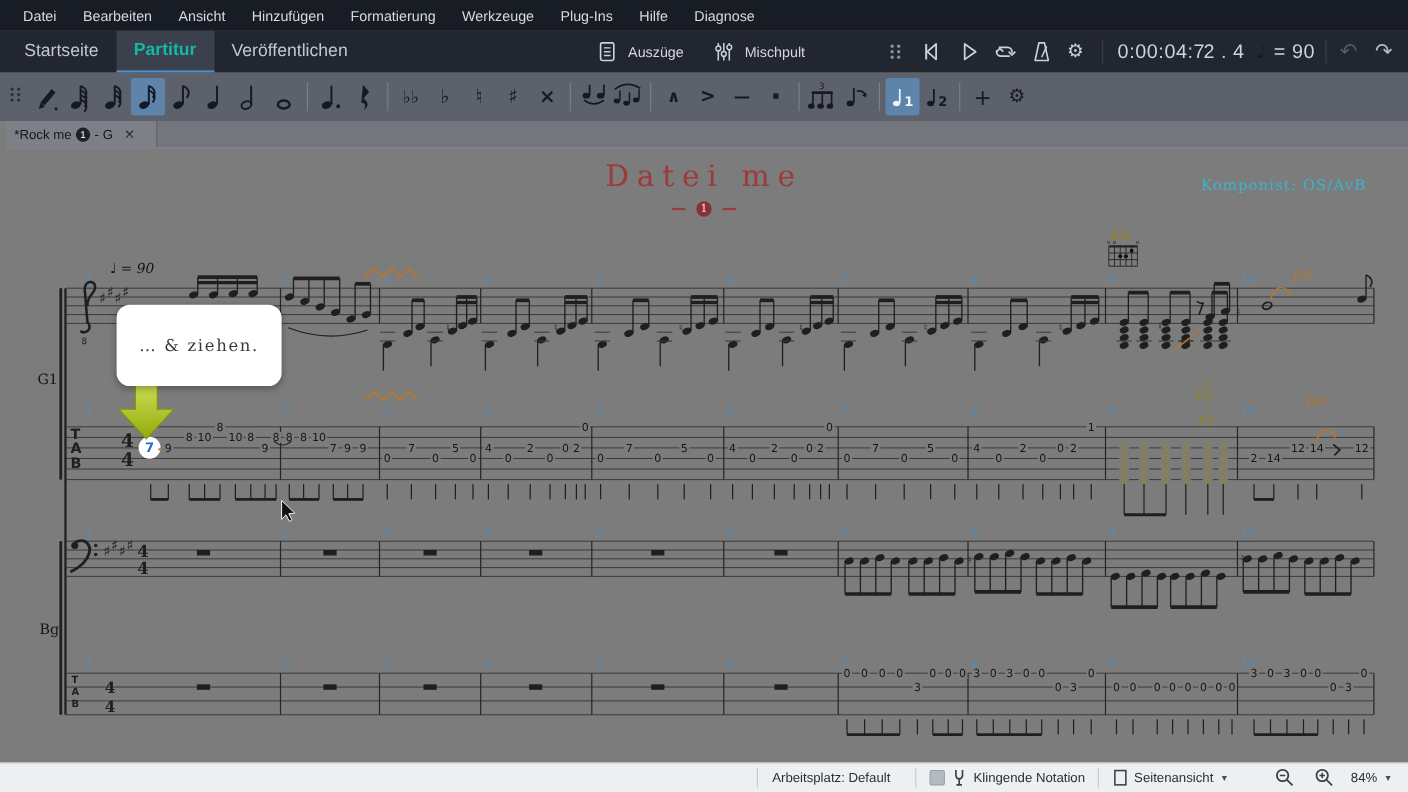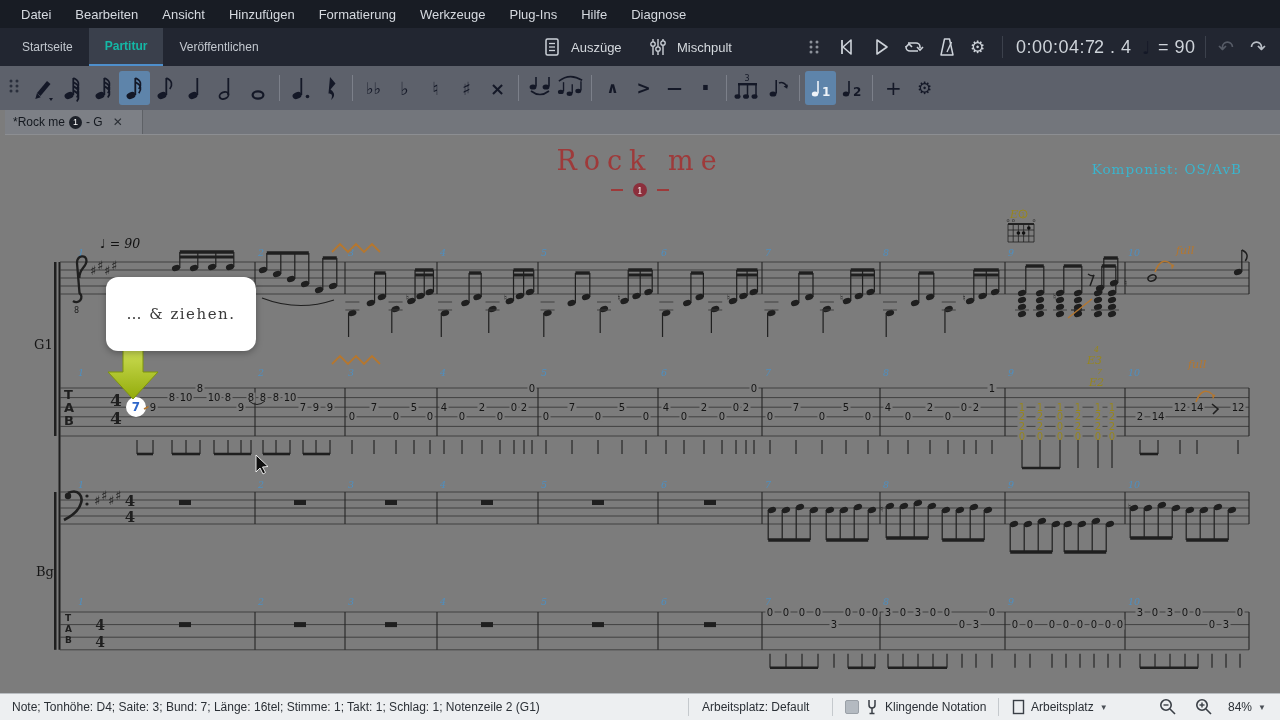--- a/index.html
+++ b/index.html
@@ -8,21 +8,21 @@
   #app { position:relative; width:1280px; height:720px; }
 
   
   .menubar { position:absolute; left:0; top:0; width:1280px; height:28px;
              background:#181c24; display:flex; align-items:center; padding-left:10px; gap:2px; }
   .menubar .mitem { color:#d6dae0; font-size:13px; padding:4px 11px; cursor:default; }
 
   
   .toolbar2 { position:absolute; left:0; top:28px; width:1280px; height:38px; background:#222631; }
   .apptabs { position:absolute; left:6px; top:0; height:38px; display:flex; }
-  .apptab { color:#c3c8cf; font-size:12px; padding:0 16px; height:38px; display:flex; align-items:center; }
+  .apptab { color:#c3c8cf; font-size:16px; padding:0 16px; height:38px; display:flex; align-items:center; }
   .apptab.active { color:#14b8a6; background:#3a404c; border-bottom:2px solid #4e8fcc; font-weight:bold; }
   .tb-item { position:absolute; top:0; height:38px; display:flex; align-items:center; gap:7px;
              color:#d5d9de; font-size:13px; }
   .tb-sep { position:absolute; top:8px; width:1px; height:22px; background:#3c414c; }
   .tbnum { color:#ced3d9; font-size:18px; letter-spacing:.5px; }
   .ticon { display:flex; align-items:center; justify-content:center; width:24px; height:24px; }
 
   
   .notebar { position:absolute; left:0; top:66px; width:1280px; height:44px; background:#5d616b;
              display:flex; align-items:center; padding-left:6px; }
@@ -1156,56 +1156,53 @@
         <g>
           <circle cx="136" cy="272" r="10" fill="#ffffff"></circle>
           <text x="136" y="276" font-family="DejaVu Sans" fill="#2e66c9" font-size="12px" font-weight="bold" text-anchor="middle">7</text>
           <line x1="144" y1="274" x2="156" y2="268" stroke="#b5772f" stroke-width="1.6"></line>
           <rect x="148.5" y="267.2" width="9" height="10" fill="#7c7c7c"></rect>
           <text x="153" y="275.7" font-family="DejaVu Sans" fill="#151515" font-size="10px" text-anchor="middle" font-weight="normal">9</text>
         </g>
         <polygon points="123,203 143,203 143,237 158,237 133,264 108,237 123,237" fill="url(#ag)" stroke="#7f950c" stroke-width="1"></polygon>
         <polygon points="256,320 256,337 260,333 263,339 265.5,337.5 262.5,332 268,331.5" fill="#111" stroke="#f5f5f5" stroke-width="0.9"></polygon>
       </svg>
-    <div class="score-title">Rock me</div>
+    <div class="score-title">Datei me</div>
     <div class="score-sub">
       <span class="dash"></span>
       <span class="badge">1</span>
       <span class="dash"></span>
     </div>
     <div class="composer">Komponist: OS/AvB</div>
     <div class="tooltip">
       <span>… &amp; ziehen.</span>
     </div>
   </div>
 
   <div class="statusbar">
-    <div class="sb-item" style="left:12px">
-      <span>Note; Tonhöhe: D4; Saite: 3; Bund: 7; Länge: 16tel; Stimme: 1; Takt: 1; Schlag: 1; Notenzeile 2 (G1)</span>
-    </div>
     <div class="sb-sep" style="left:688px"></div>
     <div class="sb-item" style="left:702px">
       <span>Arbeitsplatz: Default</span>
     </div>
     <div class="sb-sep" style="left:832px"></div>
     <div class="sb-item" style="left:845px">
       <span class="sb-check"></span>
       <svg width="14" height="18" viewBox="0 0 14 18">
           <path d="M4,2 v5 a3,3 0 0 0 6,0 V2" fill="none" stroke="#3a3f46" stroke-width="1.5"></path>
           <line x1="7" y1="10" x2="7" y2="15" stroke="#3a3f46" stroke-width="1.5"></line>
           <line x1="4.5" y1="15.5" x2="9.5" y2="15.5" stroke="#3a3f46" stroke-width="1.5"></line>
         </svg>
       <span>Klingende Notation</span>
     </div>
     <div class="sb-sep" style="left:998px"></div>
     <div class="sb-item" style="left:1012px">
       <svg width="13" height="16" viewBox="0 0 13 16">
           <rect x="1.5" y="1.5" width="10" height="13" fill="none" stroke="#3a3f46" stroke-width="1.4"></rect>
         </svg>
-      <span>Arbeitsplatz</span>
+      <span>Seitenansicht</span>
       <span class="sb-caret">▼</span>
     </div>
     <div class="sb-item" style="left:1158px">
       <svg width="20" height="20" viewBox="0 0 20 20">
           <circle cx="8" cy="8" r="5.2" fill="none" stroke="#3a3f46" stroke-width="1.6"></circle>
           <line x1="12" y1="12" x2="17" y2="17" stroke="#3a3f46" stroke-width="1.6"></line>
           <line x1="5.5" y1="8" x2="10.5" y2="8" stroke="#3a3f46" stroke-width="1.4"></line>
         </svg>
     </div>
     <div class="sb-item" style="left:1194px">

